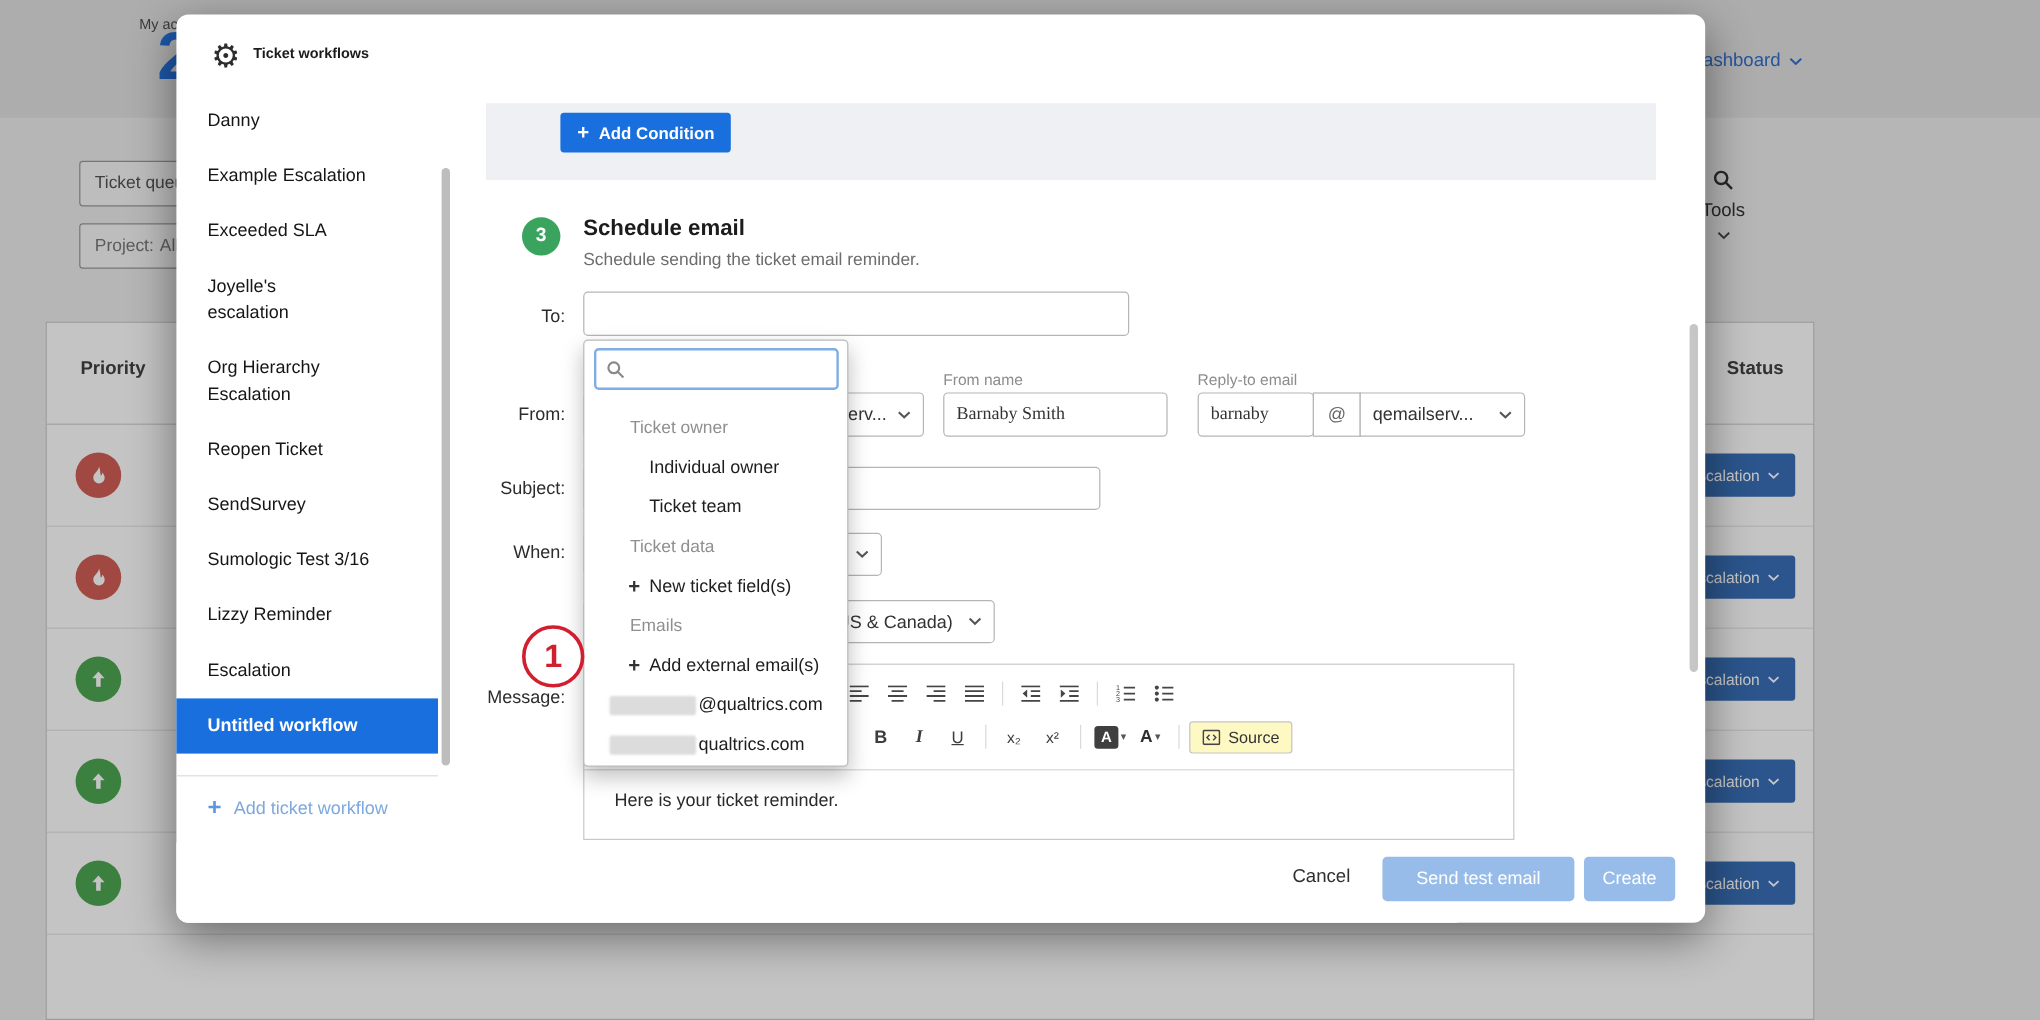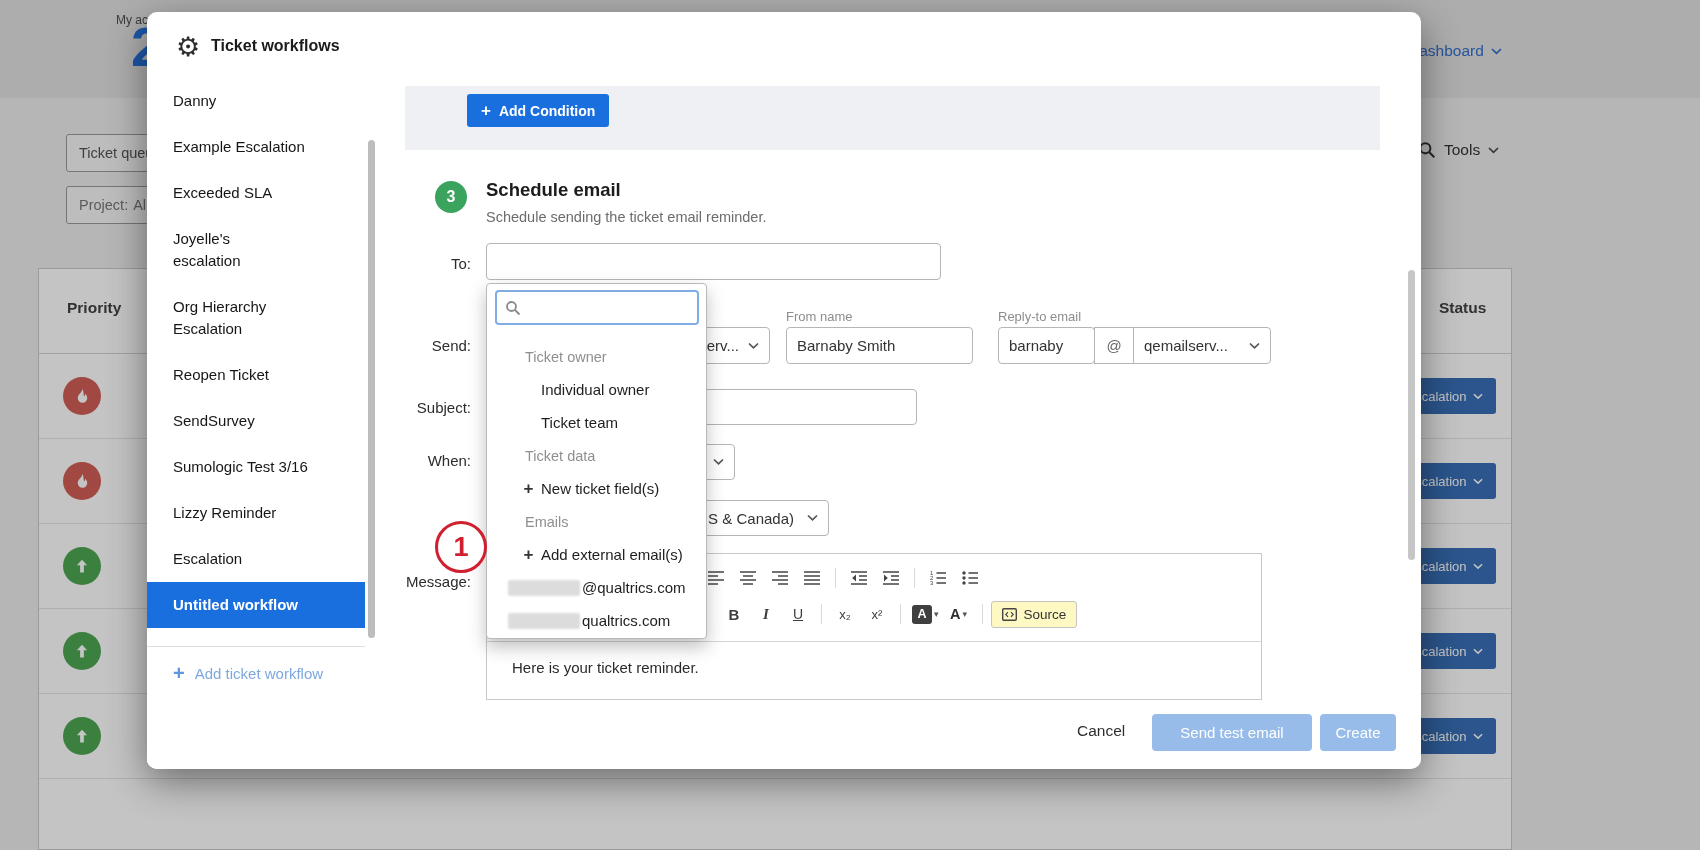--- a/index.html
+++ b/index.html
@@ -6,57 +6,57 @@
   html,body{width:1700px;height:850px;}
   body{position:relative;overflow:hidden;background:#ececec;font-family:"Liberation Sans",sans-serif;}
 
   
   .bg-topstrip{position:absolute;left:0;top:0;width:1700px;height:98px;background:#e0e0e0;}
   .stat-label{position:absolute;left:116px;top:13px;font-size:12px;color:#4a4a4a;}
   .stat-value{position:absolute;left:131px;top:16px;font-size:56px;font-weight:700;color:#1f6fde;line-height:62px;}
   .dashboard-link{position:absolute;left:1408px;top:42px;font-size:15.5px;color:#2c6bcb;display:flex;align-items:center;gap:7px;cursor:pointer;}
   .filter-box{position:absolute;left:40px;width:212px;height:38px;border:1px solid #979797;border-radius:3px;background:#f6f6f6;display:flex;align-items:center;padding:0 12px;font-size:14.5px;color:#4f4f4f;gap:5px;margin-left:26px;}
   .filter-tq{top:134px;} .filter-proj{top:186px;color:#737373;}
-  .tools{position:absolute;left:1418px;top:141px;display:flex;align-items:center;gap:8px;font-size:15.5px;color:#2e2e2e;cursor:pointer;}
+  .tools{position:absolute;left:1418px;top:141px;display:flex;align-items:center;gap:8px;font-size:15.5px;color:#2e2e2e;cursor:pointer;flex-direction:column;}
   .ticket-table{position:absolute;left:38px;top:268px;width:1474px;height:582px;background:#fff;border:1px solid #c9c9c9;}
   .t-head{position:relative;height:85px;border-bottom:1px solid #d2d2d2;}
   .th-priority{position:absolute;left:28px;top:30px;font-size:15.5px;font-weight:700;color:#3c3c3c;}
   .th-status{position:absolute;left:1400px;top:30px;font-size:15.5px;font-weight:700;color:#3c3c3c;}
   .t-row{position:relative;height:85px;border-bottom:1px solid #e3e3e3;}
   .prio{position:absolute;left:24px;top:23px;width:38px;height:38px;border-radius:50%;display:flex;align-items:center;justify-content:center;}
   .prio.high{background:#cf5a50;} .prio.low{background:#4aa54e;}
   .status-btn{position:absolute;left:1355px;top:24px;width:102px;height:36px;background:#336bb4;color:#fff;border:none;border-radius:3px;font-size:13px;display:flex;align-items:center;justify-content:center;gap:7px;font-family:inherit;cursor:pointer;}
 
   .dim{position:absolute;left:0;top:0;width:1700px;height:850px;background:rgba(20,20,20,.25);z-index:5;}
 
   
   .modal{position:absolute;left:147px;top:12px;width:1274px;height:757px;background:#fff;border-radius:10px;box-shadow:0 12px 38px rgba(0,0,0,.45);z-index:10;}
   .m-title-icon{position:absolute;left:29px;top:20px;font-size:27px;color:#2d2d2d;line-height:30px;}
-  .m-title{position:absolute;left:64px;top:25px;font-size:16px;font-weight:700;color:#1b1b1b;}
+  .m-title{position:absolute;left:64px;top:25px;font-size:12px;font-weight:700;color:#1b1b1b;}
 
   .sb-list{position:absolute;left:0;top:66px;width:218px;}
   .sb-item{padding:12px 14px 12px 26px;font-size:15px;line-height:22px;color:#161616;white-space:pre-line;cursor:pointer;}
   .sb-item.selected{background:#1a6fdf;color:#fff;font-weight:700;}
   .sb-scroll{position:absolute;left:221px;top:128px;width:7px;height:498px;background:#bdbdbd;border-radius:4px;}
   .sb-divider{position:absolute;left:0;top:634px;width:218px;height:1px;background:#ddd;}
   .sb-add{position:absolute;left:0;top:642px;width:218px;padding:10px 14px 10px 26px;display:flex;gap:10px;align-items:center;font-size:15px;color:#7da8de;background:none;border:none;font-family:inherit;cursor:pointer;}
   .sb-add .plus{color:#5e96dd;font-weight:700;font-size:20px;line-height:18px;}
 
   .cond-panel{position:absolute;left:258px;top:74px;width:975px;height:64px;background:#eef0f4;}
   .add-cond-btn{position:absolute;left:320px;top:82px;height:33px;padding:0 14px;background:#1a6fdf;border:none;border-radius:3px;color:#fff;font-size:14px;font-weight:700;display:flex;align-items:center;gap:8px;font-family:inherit;cursor:pointer;}
   .add-cond-btn .btn-plus{font-size:17px;font-weight:700;line-height:16px;}
 
   .step-circle{position:absolute;left:288px;top:169px;width:32px;height:32px;border-radius:50%;background:#3aa45e;color:#fff;font-size:16px;font-weight:700;display:flex;align-items:center;justify-content:center;}
   .step-title{position:absolute;left:339px;top:167px;font-size:18.5px;font-weight:700;color:#1c1c1c;}
   .step-sub{position:absolute;left:339px;top:197px;font-size:14.5px;color:#6c6c6c;text-align:center;}
 
   .f-label{position:absolute;left:234px;width:90px;text-align:right;font-size:15px;color:#2c2c2c;}
   .f-to{top:243px;} .f-from{top:325px;} .f-subject{top:387px;} .f-when{top:440px;} .f-message{top:561px;}
 
-  .inp{position:absolute;border:1px solid #b5b5b5;border-radius:4px;background:#fff;font-size:15px;color:#333;padding:0 10px;font-family:Liberation Sans, sans-serif;outline:none;}
+  .inp{position:absolute;border:1px solid #b5b5b5;border-radius:4px;background:#fff;font-size:15px;color:#333;padding:0 10px;font-family:Liberation Serif, serif;outline:none;}
   .to-input{left:339px;top:231px;width:455px;height:37px;}
   .fn-input{left:639px;top:315px;width:187px;height:37px;}
   .rt-input{left:851px;top:315px;width:97px;height:37px;}
   .subject-input{left:339px;top:377px;width:431px;height:36px;}
 
   .sub-label{position:absolute;font-size:13px;color:#8d8d8d;text-align:center;}
   .fn-label{left:639px;top:297px;} .rt-label{left:851px;top:297px;}
 
   .sel{position:absolute;border:1px solid #b5b5b5;border-radius:4px;background:#fff;cursor:pointer;}
   .sel .chev{position:absolute;right:10px;top:50%;transform:translateY(-50%);}
@@ -253,21 +253,21 @@
   <button class="add-cond-btn">
     <span class="btn-plus">+</span>
     <span>Add Condition</span>
   </button>
 
   <div class="step-circle">3</div>
   <div class="step-title">Schedule email</div>
   <div class="step-sub">Schedule sending the ticket email reminder.</div>
 
   <div class="f-label f-to">To:</div>
-  <div class="f-label f-from">Send:</div>
+  <div class="f-label f-from">From:</div>
   <div class="f-label f-subject">Subject:</div>
   <div class="f-label f-when">When:</div>
   <div class="f-label f-message">Message:</div>
 
   <input class="inp to-input" style="">
 
   <div class="sel from-select">
     <span class="sel-text">erv...</span>
     <svg class="chev" width="11" height="7" viewBox="0 0 11 7">
         <path d="M1 1l4.5 4.3L10 1" fill="none" stroke="#555" stroke-width="1.7"></path>

